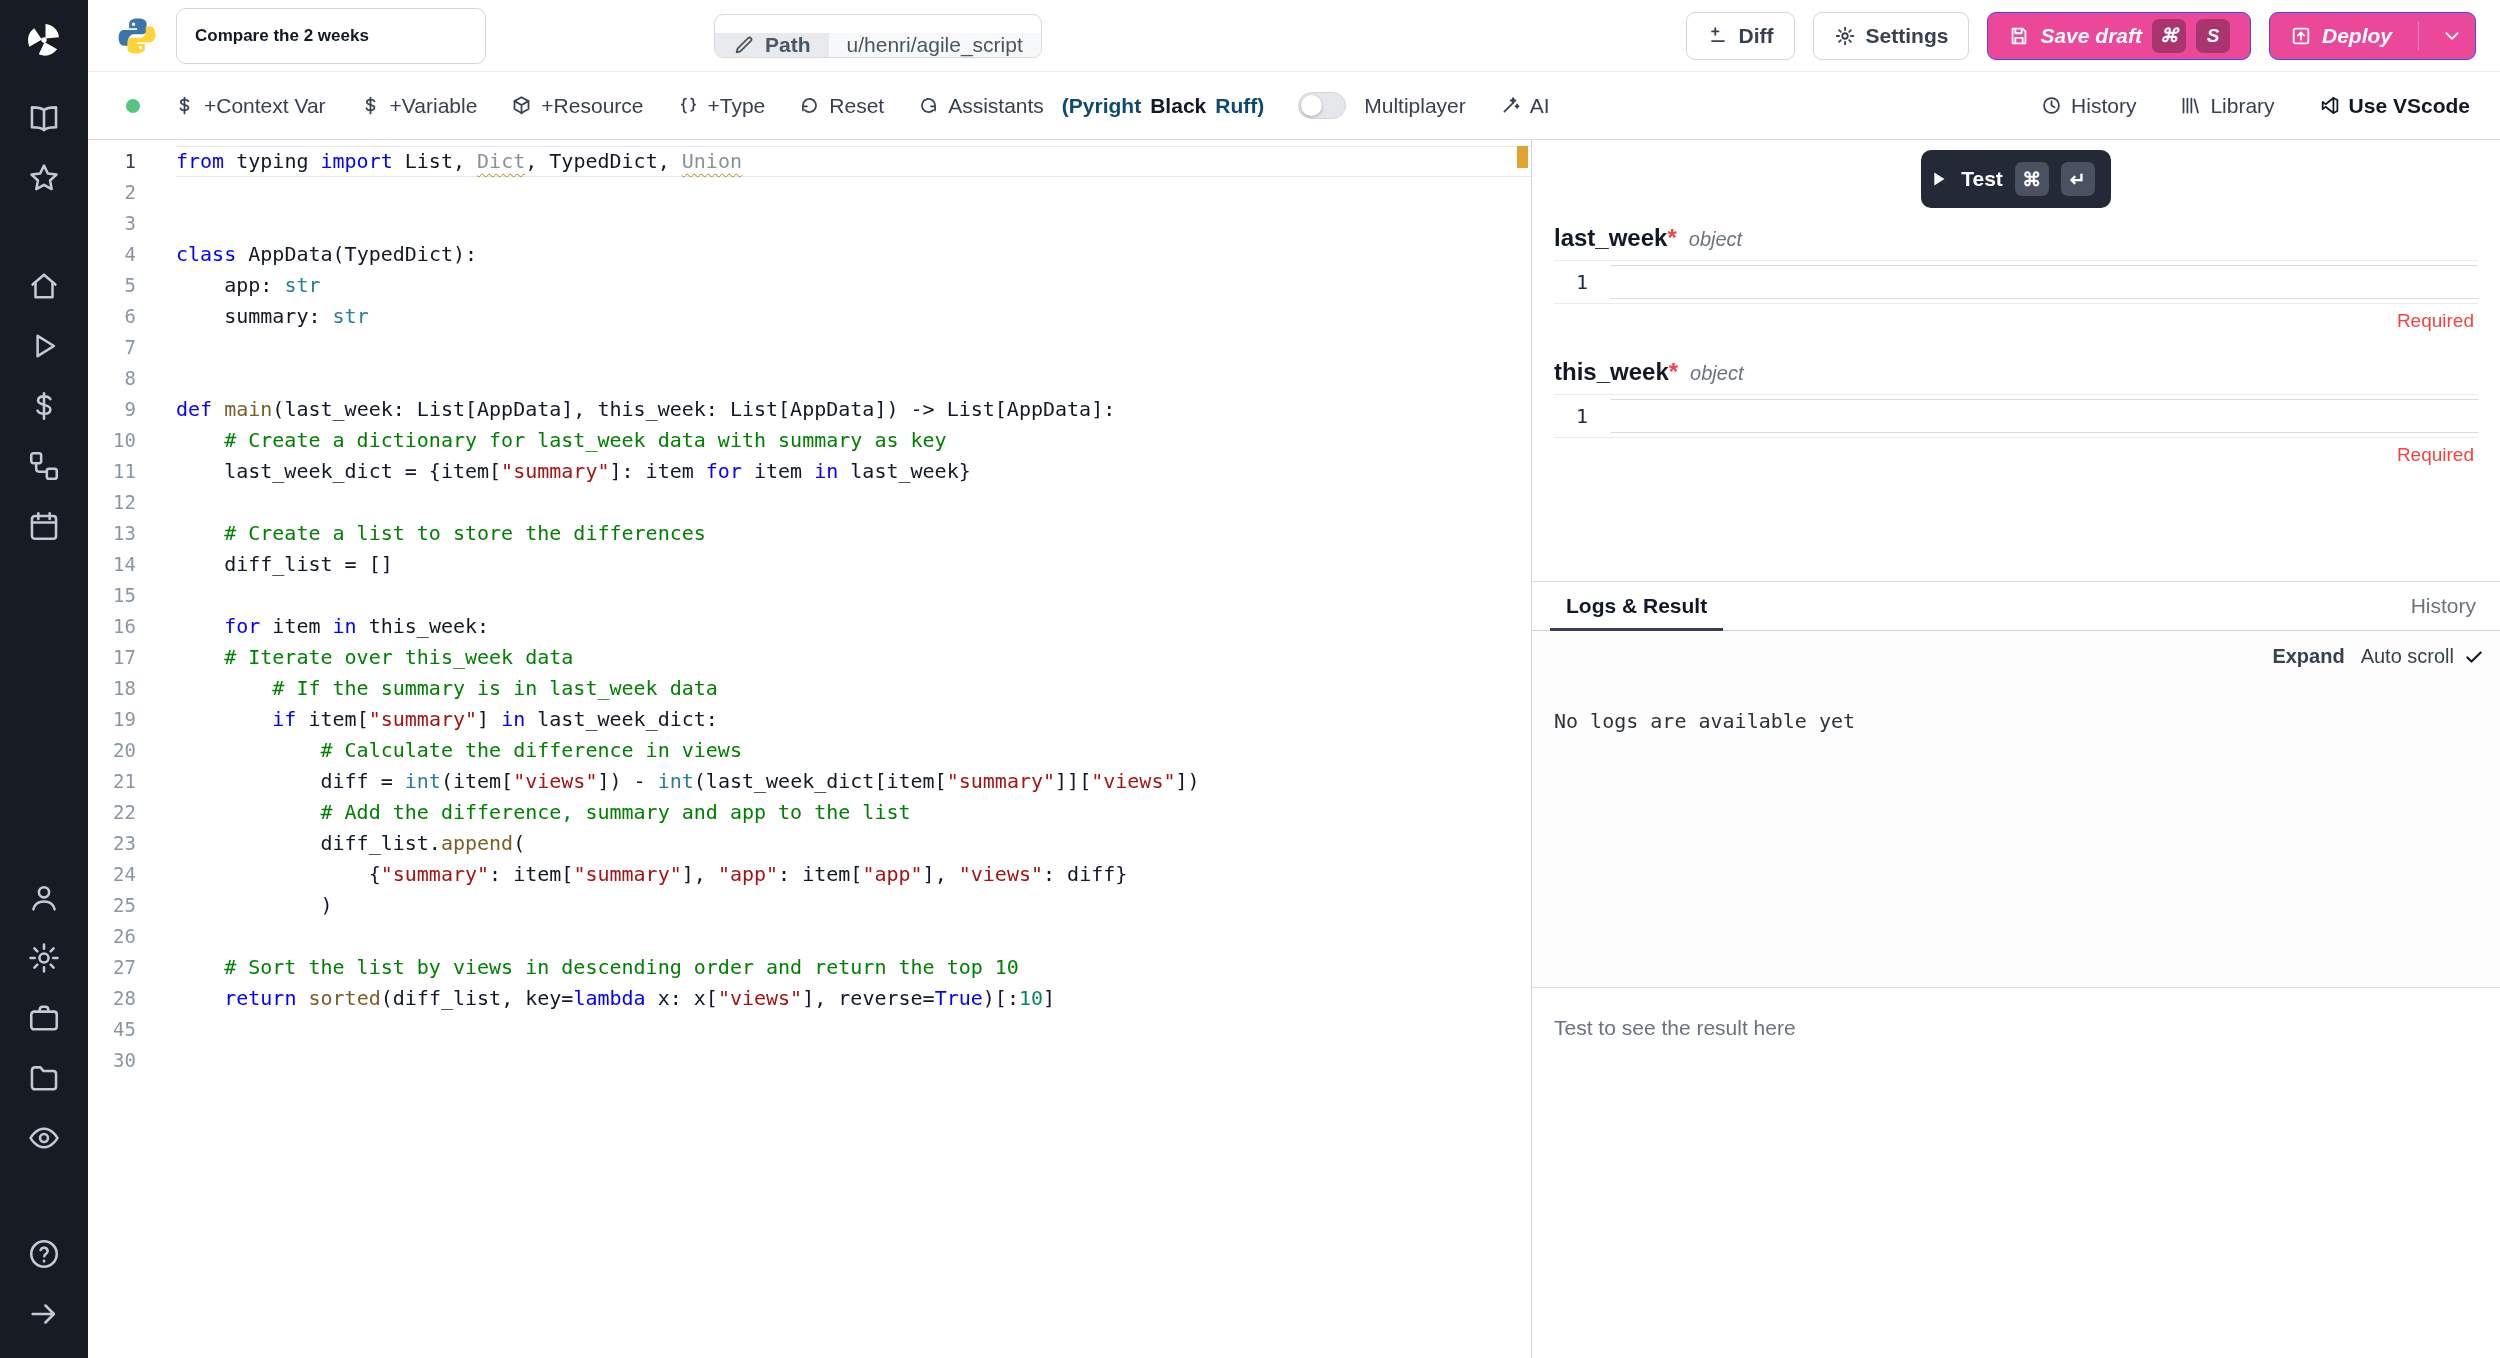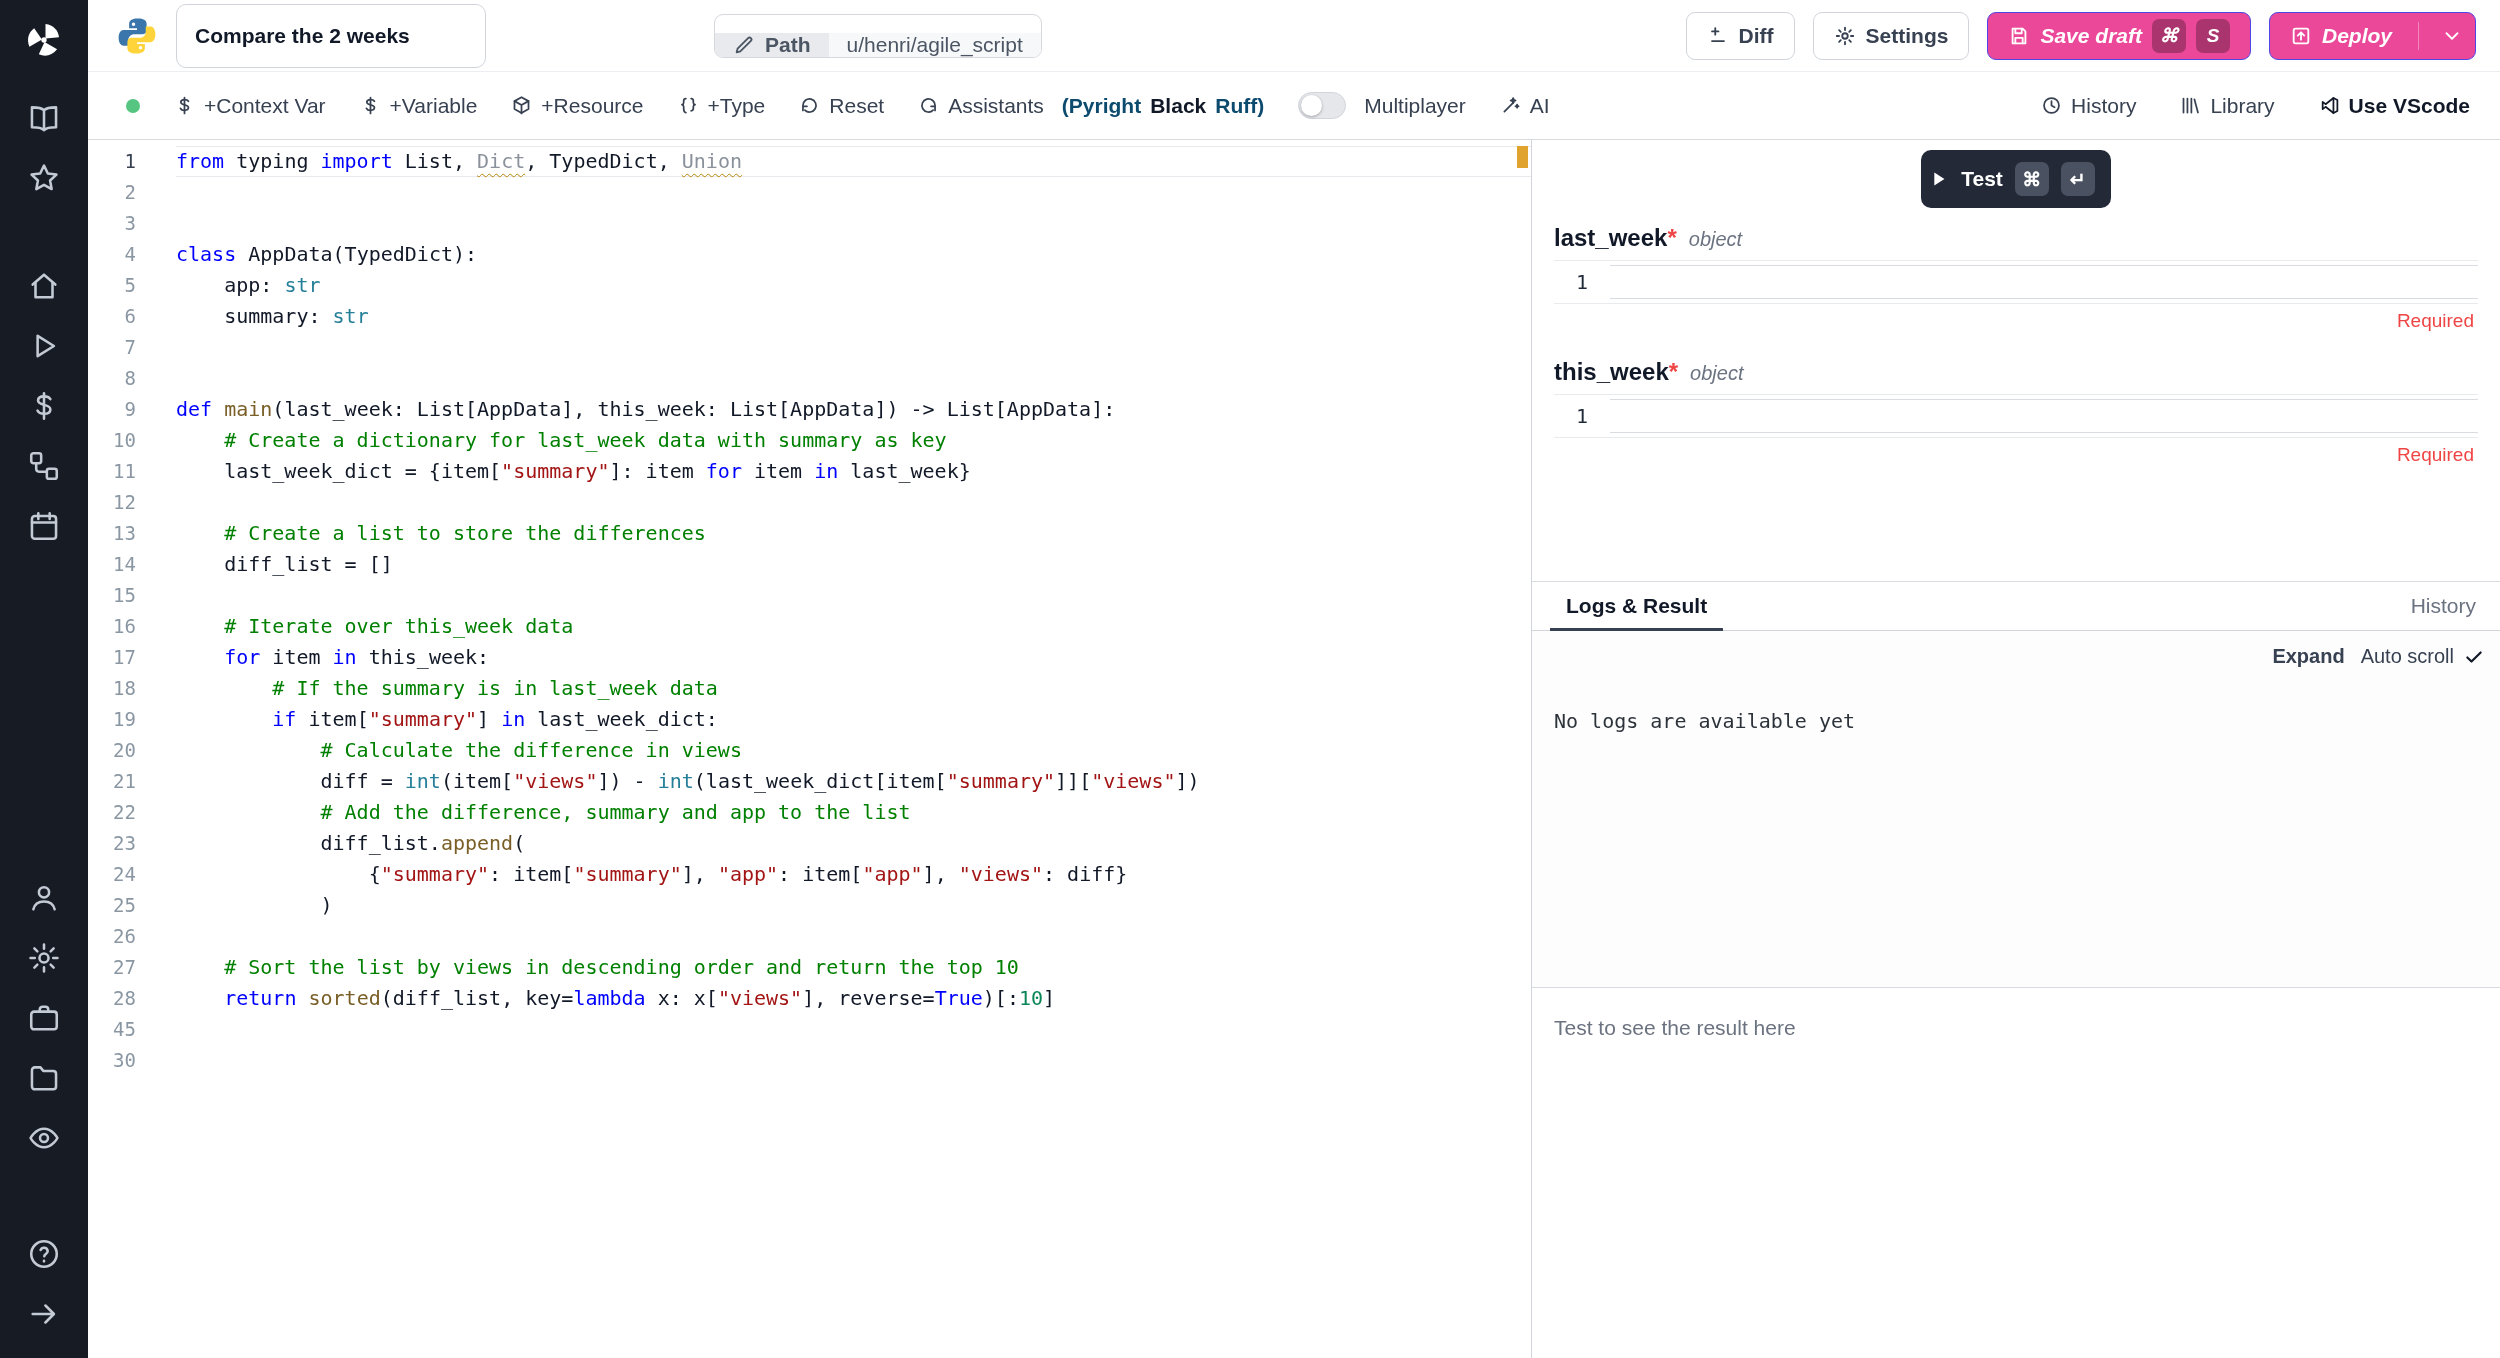--- a/index.html
+++ b/index.html
@@ -13,21 +13,21 @@
   .nav-item { width:60px; height:60px; display:flex; align-items:center; justify-content:center; color:#c3cad4; border-radius:8px; cursor:pointer; }
   .nav-item svg { width:34px; height:34px; stroke:currentColor; fill:none; stroke-width:1.8; stroke-linecap:round; stroke-linejoin:round; }
   .spacer-s { height:18px; } .spacer-m { height:48px; } .spacer-flex { flex:1; } .spacer-b { height:56px; }
 
   
   .main { flex:1; display:flex; flex-direction:column; min-width:0; }
 
   
   .topbar { height:72px; display:flex; align-items:center; padding:0 24px 0 28px; gap:18px; border-bottom:1px solid #eceef1; background:#fff; }
   .py-logo { width:42px; height:42px; flex-shrink:0; }
-  .title-box { height:64px; min-width:310px; border:1px solid #d1d5db; border-radius:10px; display:flex; align-items:center; padding:0 18px; font-size:21px; font-weight:700; color:#111827; background:#fff; }
+  .title-box { height:56px; min-width:310px; border:1px solid #d1d5db; border-radius:10px; display:flex; align-items:center; padding:0 18px; font-size:17px; font-weight:700; color:#111827; background:#fff; }
   .path-ctl { display:flex; align-items:flex-end; height:44px; margin-left:210px; border:1px solid #d5d8dc; border-radius:9px; overflow:hidden; }
   .path-label { display:flex; align-items:center; gap:10px; background:#e8eaee; padding:0 18px; font-size:21px; font-weight:600; color:#4b5563; }
   .path-label svg { width:22px; height:22px; stroke:#4b5563; fill:none; stroke-width:2; stroke-linecap:round; stroke-linejoin:round; }
   .path-value { display:flex; align-items:center; padding:0 18px; font-size:21px; color:#4b5563; background:#f7f8f9; }
   .topbar-right { margin-left:auto; display:flex; align-items:center; gap:18px; }
   .btn { display:flex; align-items:center; gap:10px; height:48px; padding:0 20px; border:1px solid #d1d5db; border-radius:9px; background:#fff; font-size:21px; font-weight:600; color:#374151; cursor:pointer; }
   .btn svg { width:22px; height:22px; stroke:currentColor; fill:none; stroke-width:2; stroke-linecap:round; stroke-linejoin:round; }
   .btn-primary { background:#ec4899; border-color:#4f46e5; color:#fff;font-style:italic; }
   .kbd { display:flex; align-items:center; justify-content:center; min-width:34px; height:34px; border-radius:7px; background:rgba(0,0,0,0.28); color:#fff; font-size:19px; font-weight:600; padding:0 6px; }
   .deploy-split { display:flex; align-items:center; padding:0; overflow:hidden; }
@@ -386,22 +386,22 @@
             <div class="code-line"><span class="tok-p">    summary: </span><span class="tok-t">str</span></div>
             <div class="code-line">&nbsp;</div>
             <div class="code-line">&nbsp;</div>
             <div class="code-line"><span class="tok-k">def</span><span class="tok-p"> </span><span class="tok-f">main</span><span class="tok-p">(last_week: List[AppData], this_week: List[AppData]) -&gt; List[AppData]:</span></div>
             <div class="code-line"><span class="tok-c">    # Create a dictionary for last_week data with summary as key</span></div>
             <div class="code-line"><span class="tok-p">    last_week_dict = {item[</span><span class="tok-s">"summary"</span><span class="tok-p">]: item </span><span class="tok-k">for</span><span class="tok-p"> item </span><span class="tok-k">in</span><span class="tok-p"> last_week}</span></div>
             <div class="code-line">&nbsp;</div>
             <div class="code-line"><span class="tok-c">    # Create a list to store the differences</span></div>
             <div class="code-line"><span class="tok-p">    diff_list = []</span></div>
             <div class="code-line">&nbsp;</div>
+            <div class="code-line"><span class="tok-p">    </span><span class="tok-k">for</span><span class="tok-p"> item </span><span class="tok-k">in</span><span class="tok-p"> this_week:</span></div>
             <div class="code-line"><span class="tok-c">    # Iterate over this_week data</span></div>
-            <div class="code-line"><span class="tok-p">    </span><span class="tok-k">for</span><span class="tok-p"> item </span><span class="tok-k">in</span><span class="tok-p"> this_week:</span></div>
             <div class="code-line"><span class="tok-c">        # If the summary is in last_week data</span></div>
             <div class="code-line"><span class="tok-p">        </span><span class="tok-k">if</span><span class="tok-p"> item[</span><span class="tok-s">"summary"</span><span class="tok-p">] </span><span class="tok-k">in</span><span class="tok-p"> last_week_dict:</span></div>
             <div class="code-line"><span class="tok-c">            # Calculate the difference in views</span></div>
             <div class="code-line"><span class="tok-p">            diff = </span><span class="tok-t">int</span><span class="tok-p">(item[</span><span class="tok-s">"views"</span><span class="tok-p">]) - </span><span class="tok-t">int</span><span class="tok-p">(last_week_dict[item[</span><span class="tok-s">"summary"</span><span class="tok-p">]][</span><span class="tok-s">"views"</span><span class="tok-p">])</span></div>
             <div class="code-line"><span class="tok-c">            # Add the difference, summary and app to the list</span></div>
             <div class="code-line"><span class="tok-p">            diff_list.</span><span class="tok-f">append</span><span class="tok-p">(</span></div>
             <div class="code-line"><span class="tok-p">                {</span><span class="tok-s">"summary"</span><span class="tok-p">: item[</span><span class="tok-s">"summary"</span><span class="tok-p">], </span><span class="tok-s">"app"</span><span class="tok-p">: item[</span><span class="tok-s">"app"</span><span class="tok-p">], </span><span class="tok-s">"views"</span><span class="tok-p">: diff}</span></div>
             <div class="code-line"><span class="tok-p">            )</span></div>
             <div class="code-line">&nbsp;</div>
             <div class="code-line"><span class="tok-c">    # Sort the list by views in descending order and return the top 10</span></div>

